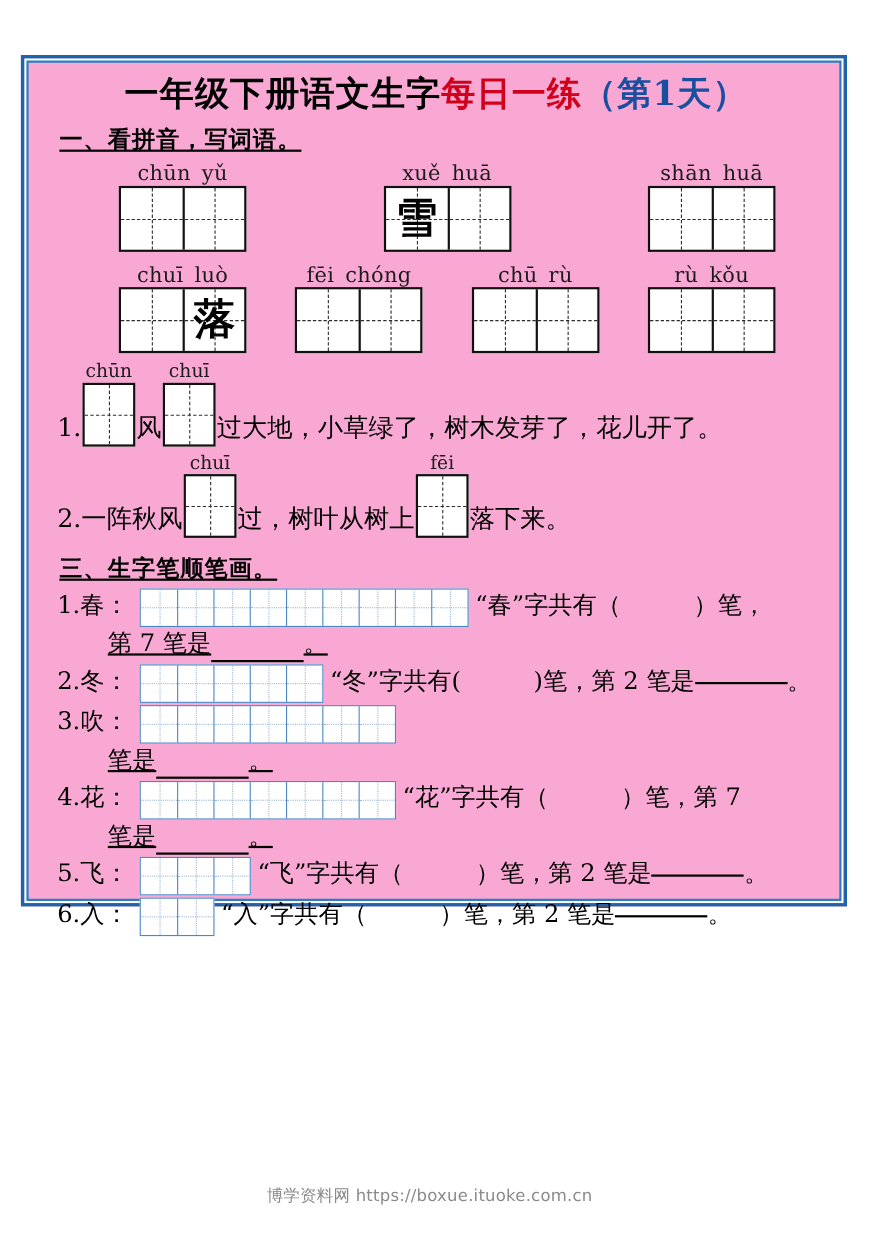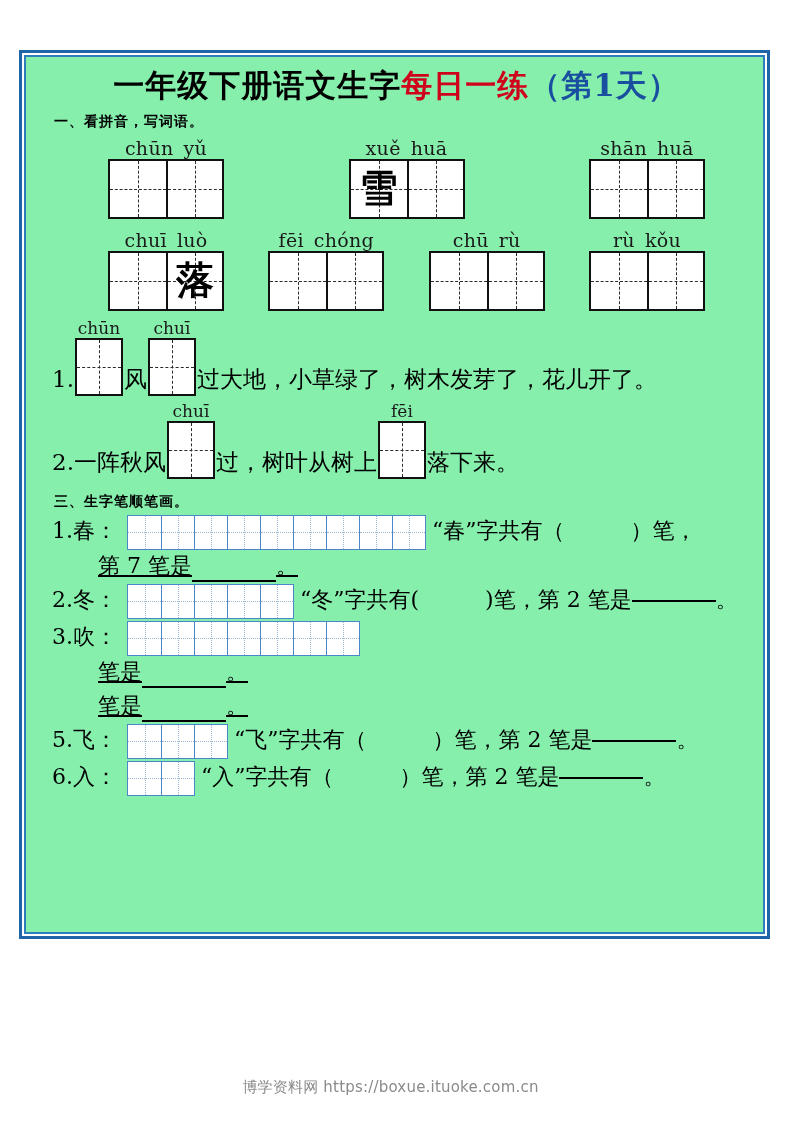--- a/index.html
+++ b/index.html
@@ -15,25 +15,25 @@
     position: relative;
     overflow: hidden;
   }
 
   
   #page-frame {
     position: absolute;
     left: 19px;
     top: 50px;
     width: 751px;
-    height: 889px;
+    height: 774px;
     box-sizing: border-box;
     border: 3px solid #1f63a8;
     box-shadow: inset 0 0 0 2px #ffffff, inset 0 0 0 4px #2e7ebd;
-    background: #86efac;
+    background: #f9a8d4;
   }
   #page-inner {
     position: absolute;
     left: 0; top: 0; right: 0; bottom: 0;
     padding: 8px 22px 0 26px;
     box-sizing: border-box;
   }
 
   
   .title {
@@ -47,24 +47,25 @@
     white-space: nowrap;
   }
   .title .t-black { color: #000000; }
   .title .t-red   { color: #d0021b; }
   .title .t-blue  { color: #1a4fa0; }
 
   
   .sec-head {
     font-family: "DejaVu Serif", "Liberation Serif", serif;
     font-weight: bold;
-    font-size: 14px;
+    font-size: 21px;
     color: #000;
     margin: 6px 0 4px 6px;
     letter-spacing: 1px;
+    text-decoration: underline;
   }
 
   
   .word-row {
     display: flex;
     justify-content: space-between;
     padding: 0 18px 0 38px;
     box-sizing: border-box;
     margin-bottom: 8px;
   }
@@ -402,20 +403,33 @@
               <span class="sg-cell"></span>
               <span class="sg-cell"></span>
               <span class="sg-cell"></span>
               <span class="sg-cell"></span>
               <span class="sg-cell"></span>
             </span>
           </div>
           <div class="stroke-cont"><span>笔是</span><span class="ul"></span><span>。</span></div>
         </div>
         <div class="stroke-item">
+          <div class="stroke-line1">
+            <span class="stroke-label">4.花：</span>
+            <span class="stroke-grid">
+              <span class="sg-cell"></span>
+              <span class="sg-cell"></span>
+              <span class="sg-cell"></span>
+              <span class="sg-cell"></span>
+              <span class="sg-cell"></span>
+              <span class="sg-cell"></span>
+              <span class="sg-cell"></span>
+            </span>
+            <span>“花”字共有（　　　）笔，第 7</span>
+          </div>
           <div class="stroke-cont"><span>笔是</span><span class="ul"></span><span>。</span></div>
         </div>
         <div class="stroke-item">
           <div class="stroke-line1">
             <span class="stroke-label">5.飞：</span>
             <span class="stroke-grid">
               <span class="sg-cell"></span>
               <span class="sg-cell"></span>
               <span class="sg-cell"></span>
             </span>

